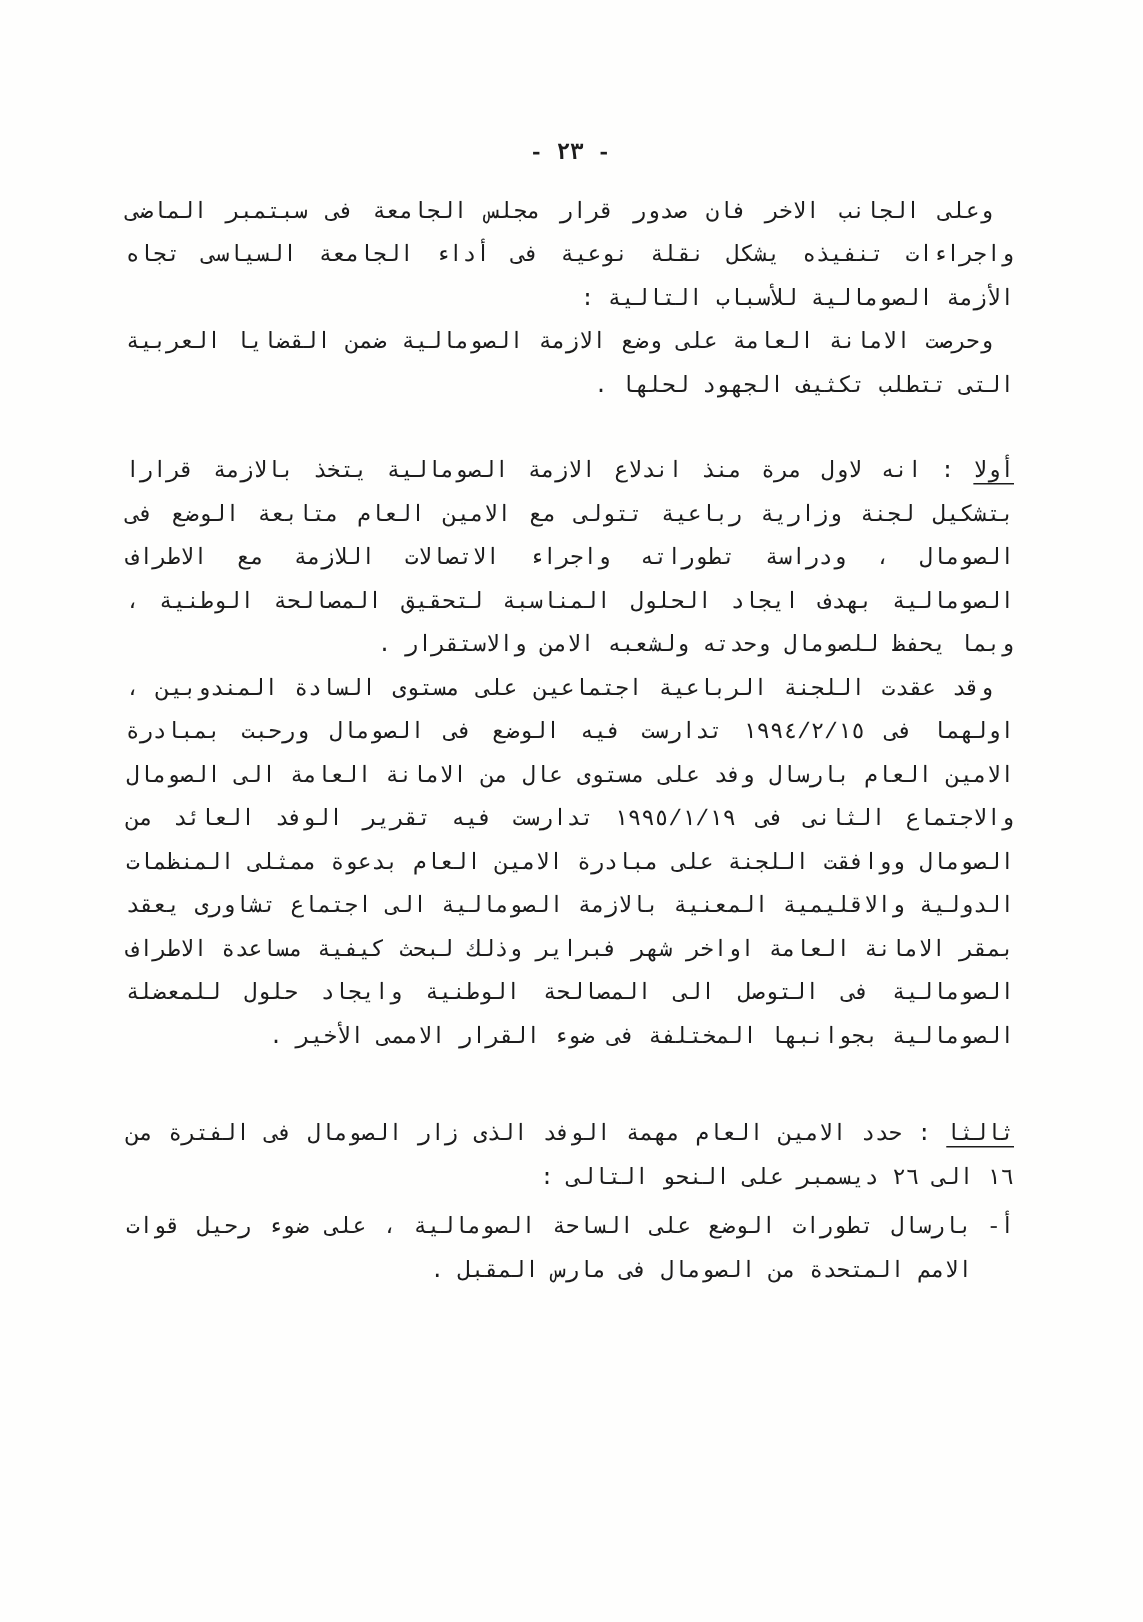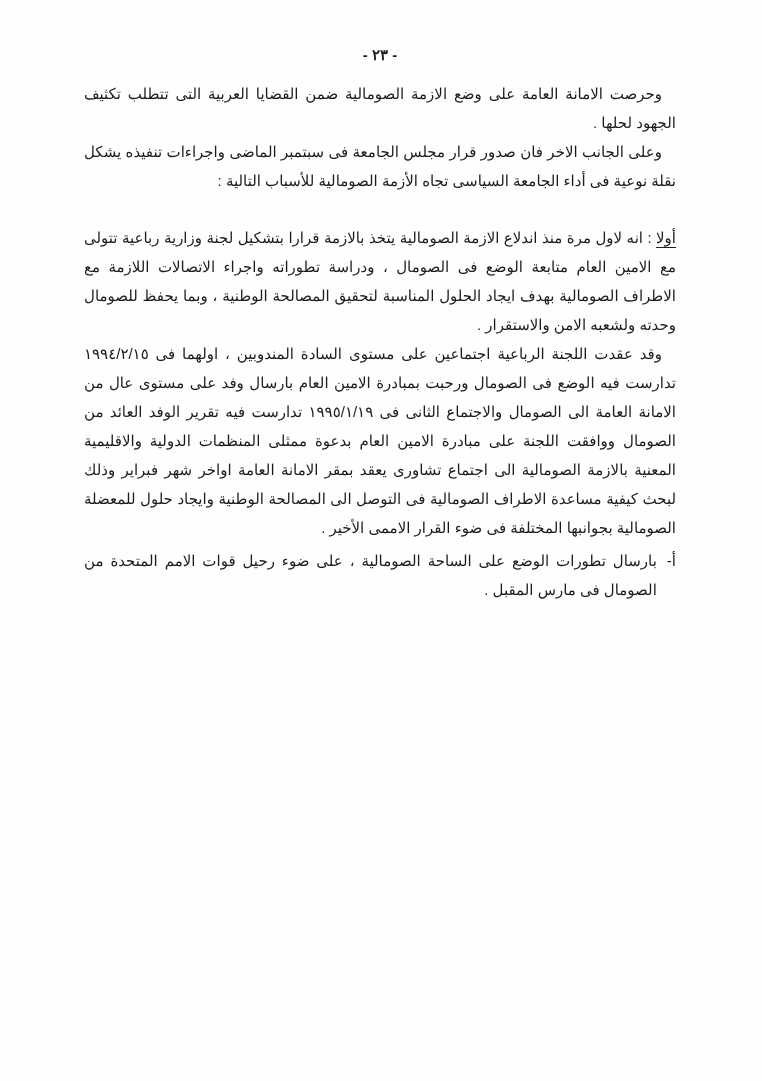--- a/index.html
+++ b/index.html
@@ -8,24 +8,24 @@
     background: #ffffff;
   }
   .page {
     position: relative;
     width: 762px;
     height: 1081px;
     box-sizing: border-box;
     background: #fefefd;
     color: #1c1c1c;
     direction: rtl;
-    font-family: Liberation Sans, sans-serif;
+    font-family: Liberation Mono, monospace;
     font-size: 15px;
     line-height: 29px;
-    padding: 40px 86px 40px 84px;
+    padding: 88px 86px 40px 84px;
     overflow: hidden;
   }
   .page-number {
     text-align: center;
     font-weight: bold;
     letter-spacing: 3px;
     margin-bottom: 10px;
     font-size: 15px;
   }
   .para {
@@ -60,28 +60,29 @@
   }
 </style>
 </head>
 <body>
 
 <div class="page">
 
   <div class="page-number">- ٢٣ -</div>
 
 
+  <p class="para indent">وعلى الجانب الاخر فان صدور قرار مجلس الجامعة فى سبتمبر الماضى واجراءات تنفيذه يشكل نقلة نوعية فى أداء الجامعة السياسى تجاه الأزمة الصومالية للأسباب التالية :</p>
+
   <p class="para indent">وحرصت الامانة العامة على وضع الازمة الصومالية ضمن القضايا العربية التى تتطلب تكثيف الجهود لحلها .</p>
-
-  <p class="para indent">وعلى الجانب الاخر فان صدور قرار مجلس الجامعة فى سبتمبر الماضى واجراءات تنفيذه يشكل نقلة نوعية فى أداء الجامعة السياسى تجاه الأزمة الصومالية للأسباب التالية :</p>
 
   <p class="para section"><span class="label">أولا</span><span> : انه لاول مرة منذ اندلاع الازمة الصومالية يتخذ بالازمة قرارا بتشكيل لجنة وزارية رباعية تتولى مع الامين العام متابعة الوضع فى الصومال ، ودراسة تطوراته واجراء الاتصالات اللازمة مع الاطراف الصومالية بهدف ايجاد الحلول المناسبة لتحقيق المصالحة الوطنية ، وبما يحفظ للصومال وحدته ولشعبه الامن والاستقرار .</span></p>
 
 
   <p class="para indent">وقد عقدت اللجنة الرباعية اجتماعين على مستوى السادة المندوبين ، اولهما فى ١٩٩٤/٢/١٥ تدارست فيه الوضع فى الصومال ورحبت بمبادرة الامين العام بارسال وفد على مستوى عال من الامانة العامة الى الصومال والاجتماع الثانى فى ١٩٩٥/١/١٩ تدارست فيه تقرير الوفد العائد من الصومال ووافقت اللجنة على مبادرة الامين العام بدعوة ممثلى المنظمات الدولية والاقليمية المعنية بالازمة الصومالية الى اجتماع تشاورى يعقد بمقر الامانة العامة اواخر شهر فبراير وذلك لبحث كيفية مساعدة الاطراف الصومالية فى التوصل الى المصالحة الوطنية وايجاد حلول للمعضلة الصومالية بجوانبها المختلفة فى ضوء القرار الاممى الأخير .</p>
 
+  <p class="para section section-third"><span class="label">ثالثا</span><span> : حدد الامين العام مهمة الوفد الذى زار الصومال فى الفترة من ١٦ الى ٢٦ ديسمبر على النحو التالى :</span></p>
 
   <div class="list-item">
     <span class="list-marker">أ-</span>
     <span class="list-text">بارسال تطورات الوضع على الساحة الصومالية ، على ضوء رحيل قوات الامم المتحدة من الصومال فى مارس المقبل .</span>
   </div>
 
 </div>
 
 </body></html>

